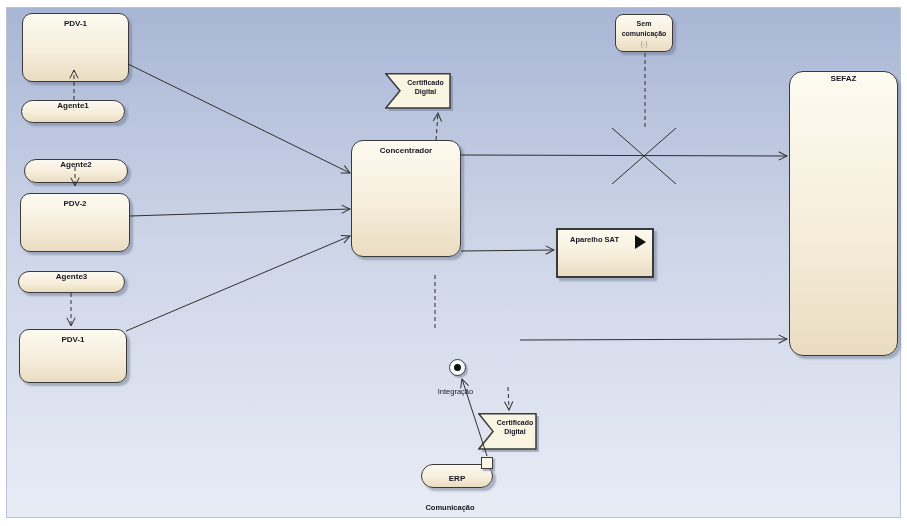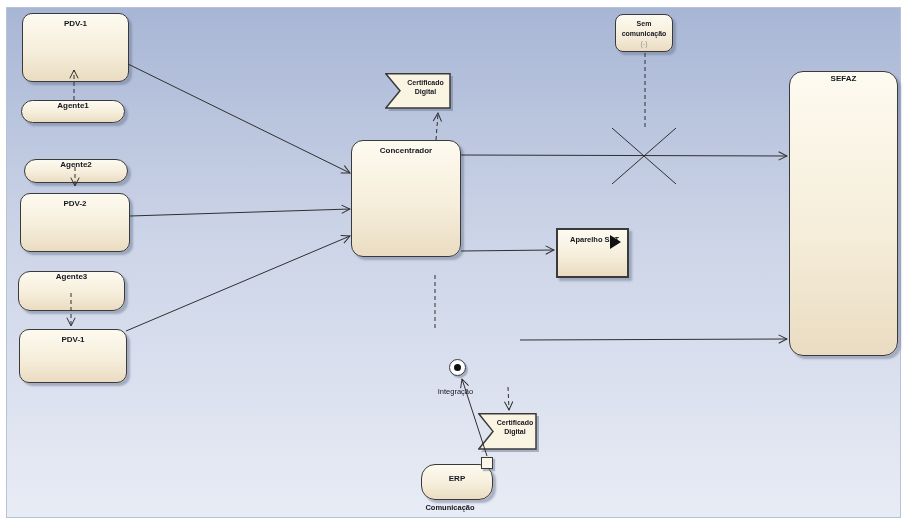--- a/index.html
+++ b/index.html
@@ -50,21 +50,21 @@
   </div>
   <div class="node pill" style="left:21px;top:100px;width:104px;height:23px;">
     <div class="nlabel">Agente1</div>
   </div>
   <div class="node pill" style="left:24px;top:145px;width:104px;height:24px;margin-top:14px;">
     <div class="nlabel">Agente2</div>
   </div>
   <div class="node rounded toplabel" style="left:20px;top:193px;width:110px;height:59px;">
     <div class="nlabel">PDV-2</div>
   </div>
-  <div class="node pill" style="left:18px;top:271px;width:107px;height:40px;">
+  <div class="node pill" style="left:18px;top:271px;width:107px;height:22px;">
     <div class="nlabel">Agente3</div>
   </div>
   <div class="node rounded toplabel" style="left:19px;top:329px;width:108px;height:54px;">
     <div class="nlabel">PDV-1</div>
   </div>
 
   <div class="node rounded toplabel" style="left:351px;top:140px;width:110px;height:117px;border-radius:12px;">
     <div class="nlabel">Concentrador</div>
   </div>
 
@@ -84,38 +84,38 @@
       <div>Sem</div>
       <div>comunicação</div>
       <div class="muted">(-)</div>
     </div>
   </div>
 
   <div class="node bigrounded" style="left:789px;top:71px;width:109px;height:285px;padding-top:2px;">
     <div class="nlabel">SEFAZ</div>
   </div>
 
-  <div class="node" style="left:556px;top:228px;width:73px;height:50px;border-width:2px;">
+  <div class="node" style="left:556px;top:228px;width:98px;height:50px;border-width:2px;">
     <div class="nlabel" style="text-align:left;padding:5px 0 0 12px;font-size:7.5px;">Aparelho SAT</div>
     <div class="sat-triangle"></div>
   </div>
 
 
   <div class="flag" style="left:478px;top:413px;width:62px;height:40px;">
     <svg width="62" height="40">
       <polygon points="3,3 61,3 61,39 3,39 18,21" fill="rgba(110,122,148,0.5)" stroke="none"></polygon>
       <polygon points="0.8,0.8 58,0.8 58,36 0.8,36 15,18.4" fill="#faf4e2" stroke="var(--node-border,#3a3a3a)" stroke-width="1.5"></polygon>
     </svg>
     <div class="flag-label">
       <div>Certificado</div>
       <div>Digital</div>
     </div>
   </div>
 
-  <div class="node bigrounded" style="left:421px;top:464px;width:72px;height:36px;padding-top:9px;">
+  <div class="node bigrounded" style="left:421px;top:464px;width:72px;height:24px;padding-top:9px;">
     <div class="nlabel">ERP</div>
   </div>
 
   <svg class="edges" viewBox="0 0 907 526">
     <defs>
       <marker id="oa" viewBox="0 0 12 12" refX="11" refY="6" markerWidth="10" markerHeight="10" orient="auto-start-reverse">
         <path d="M1,1 L11,6 L1,11" style="fill:none;stroke:var(--line,#2f2f2f);stroke-width:1.2"></path>
       </marker>
     </defs>
     <line class="dashed" x1="74" y1="100" x2="74" y2="70" marker-end="url(#oa)"></line>

